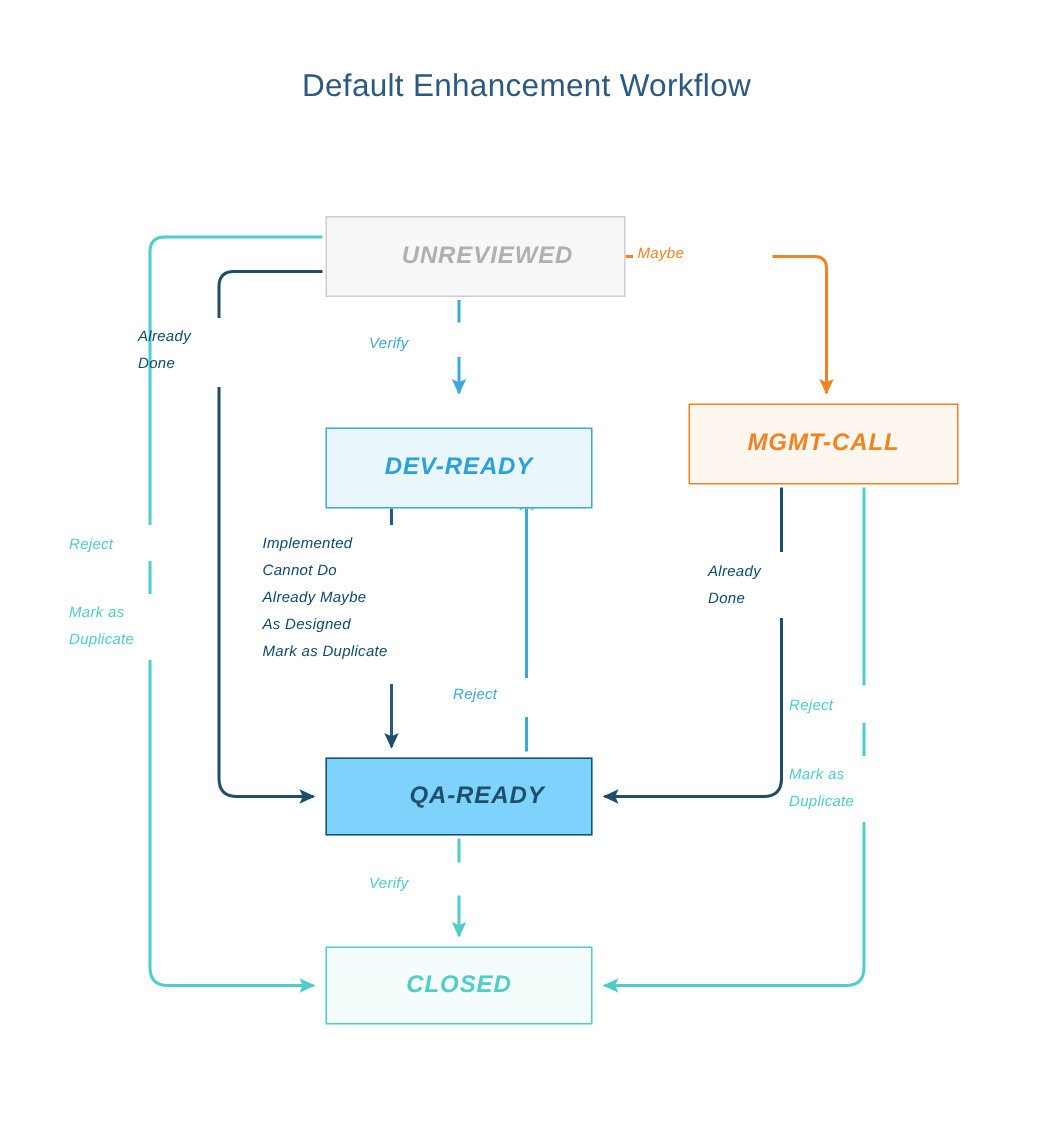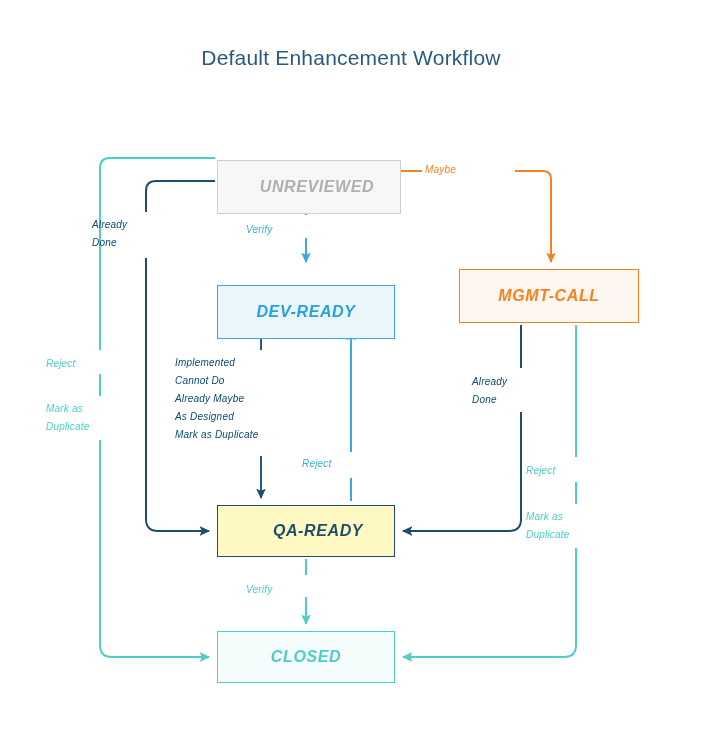--- a/index.html
+++ b/index.html
@@ -43,42 +43,42 @@
     justify-content: center;
     font-family: "Liberation Sans", sans-serif;
     font-style: italic;
     font-weight: bold;
     font-size: 16px;
     letter-spacing: 0.6px;
     border-width: 1.5px;
     border-style: solid;
   }
   #node-unreviewed {
-    left: 217px; top: 160px; width: 184px; height: 54px;
+    left: 217px; top: 144px; width: 200px; height: 54px;
     background: #f7f7f7;
     border-color: #cfcfcf;
     color: #b0b0b0;
     padding-left: 16px;
   }
   #node-dev-ready {
     left: 217px; top: 269px; width: 178px; height: 54px;
     background: #e9f6fc;
     border-color: #3ba9dc;
     color: #2aa0dc;
     margin-top: 16px;
   }
   #node-mgmt-call {
     left: 459px; top: 269px; width: 180px; height: 54px;
     background: #fef7f0;
     border-color: #f58220;
     color: #f58220;
   }
   #node-qa-ready {
     left: 217px; top: 505px; width: 178px; height: 52px;
-    background: #fef9c3;
+    background: #7dd3fc;
     border-color: #1f4e6b;
     color: #1f4e6b;
     padding-left: 24px;
   }
   #node-closed {
     left: 217px; top: 631px; width: 178px; height: 52px;
     background: #f4fcfc;
     border-color: #4ecdc9;
     color: #4ecdc9;
     align-items: center;

